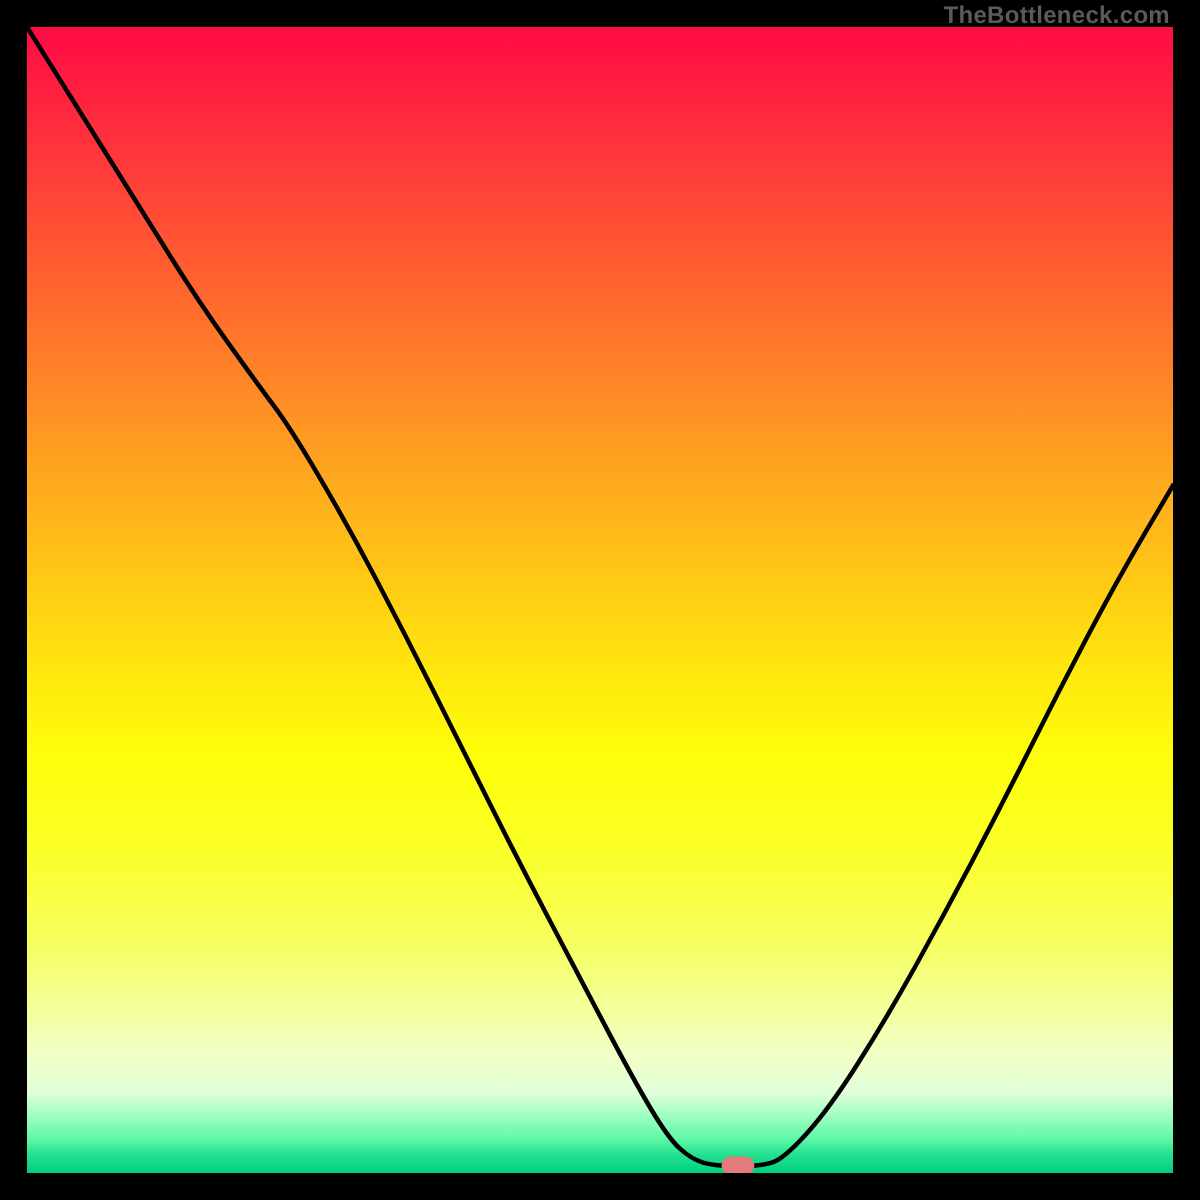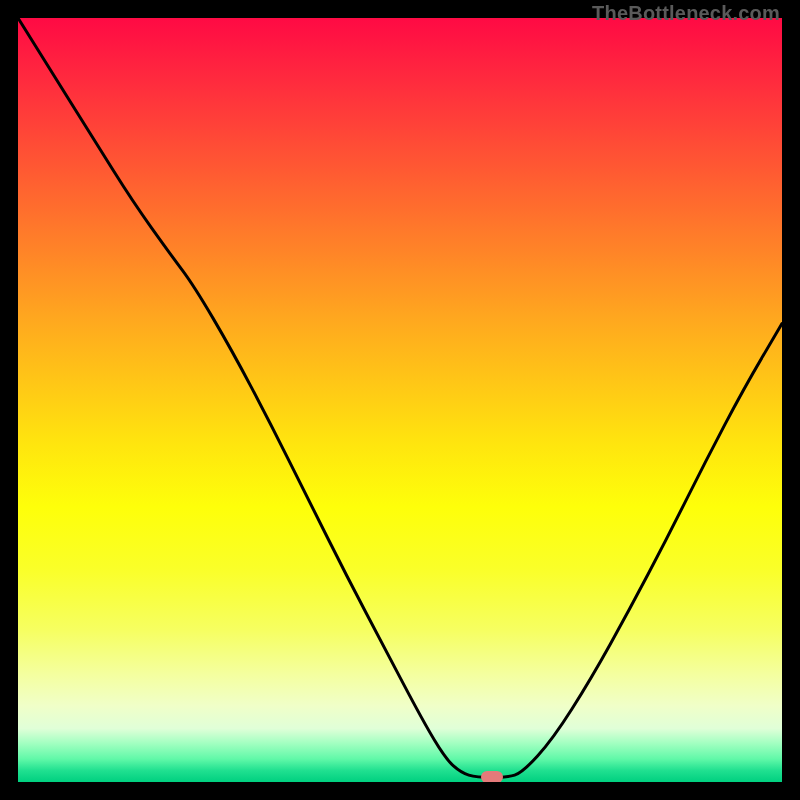--- a/index.html
+++ b/index.html
@@ -40,21 +40,21 @@
       #60f8a8 97%,
       #20e090 98.5%,
       #00d080 100%
     );
   }
   .credit {
     position: absolute;
     top: 2px;
     right: 20px;
     font-family: Arial, Helvetica, sans-serif;
-    font-size: 20px;
+    font-size: 16px;
     font-weight: 600;
     color: #5a5a5a;
     letter-spacing: 0.2px;
   }
   .curve {
     position: absolute;
     inset: 0;
     width: 100%;
     height: 100%;
   }

